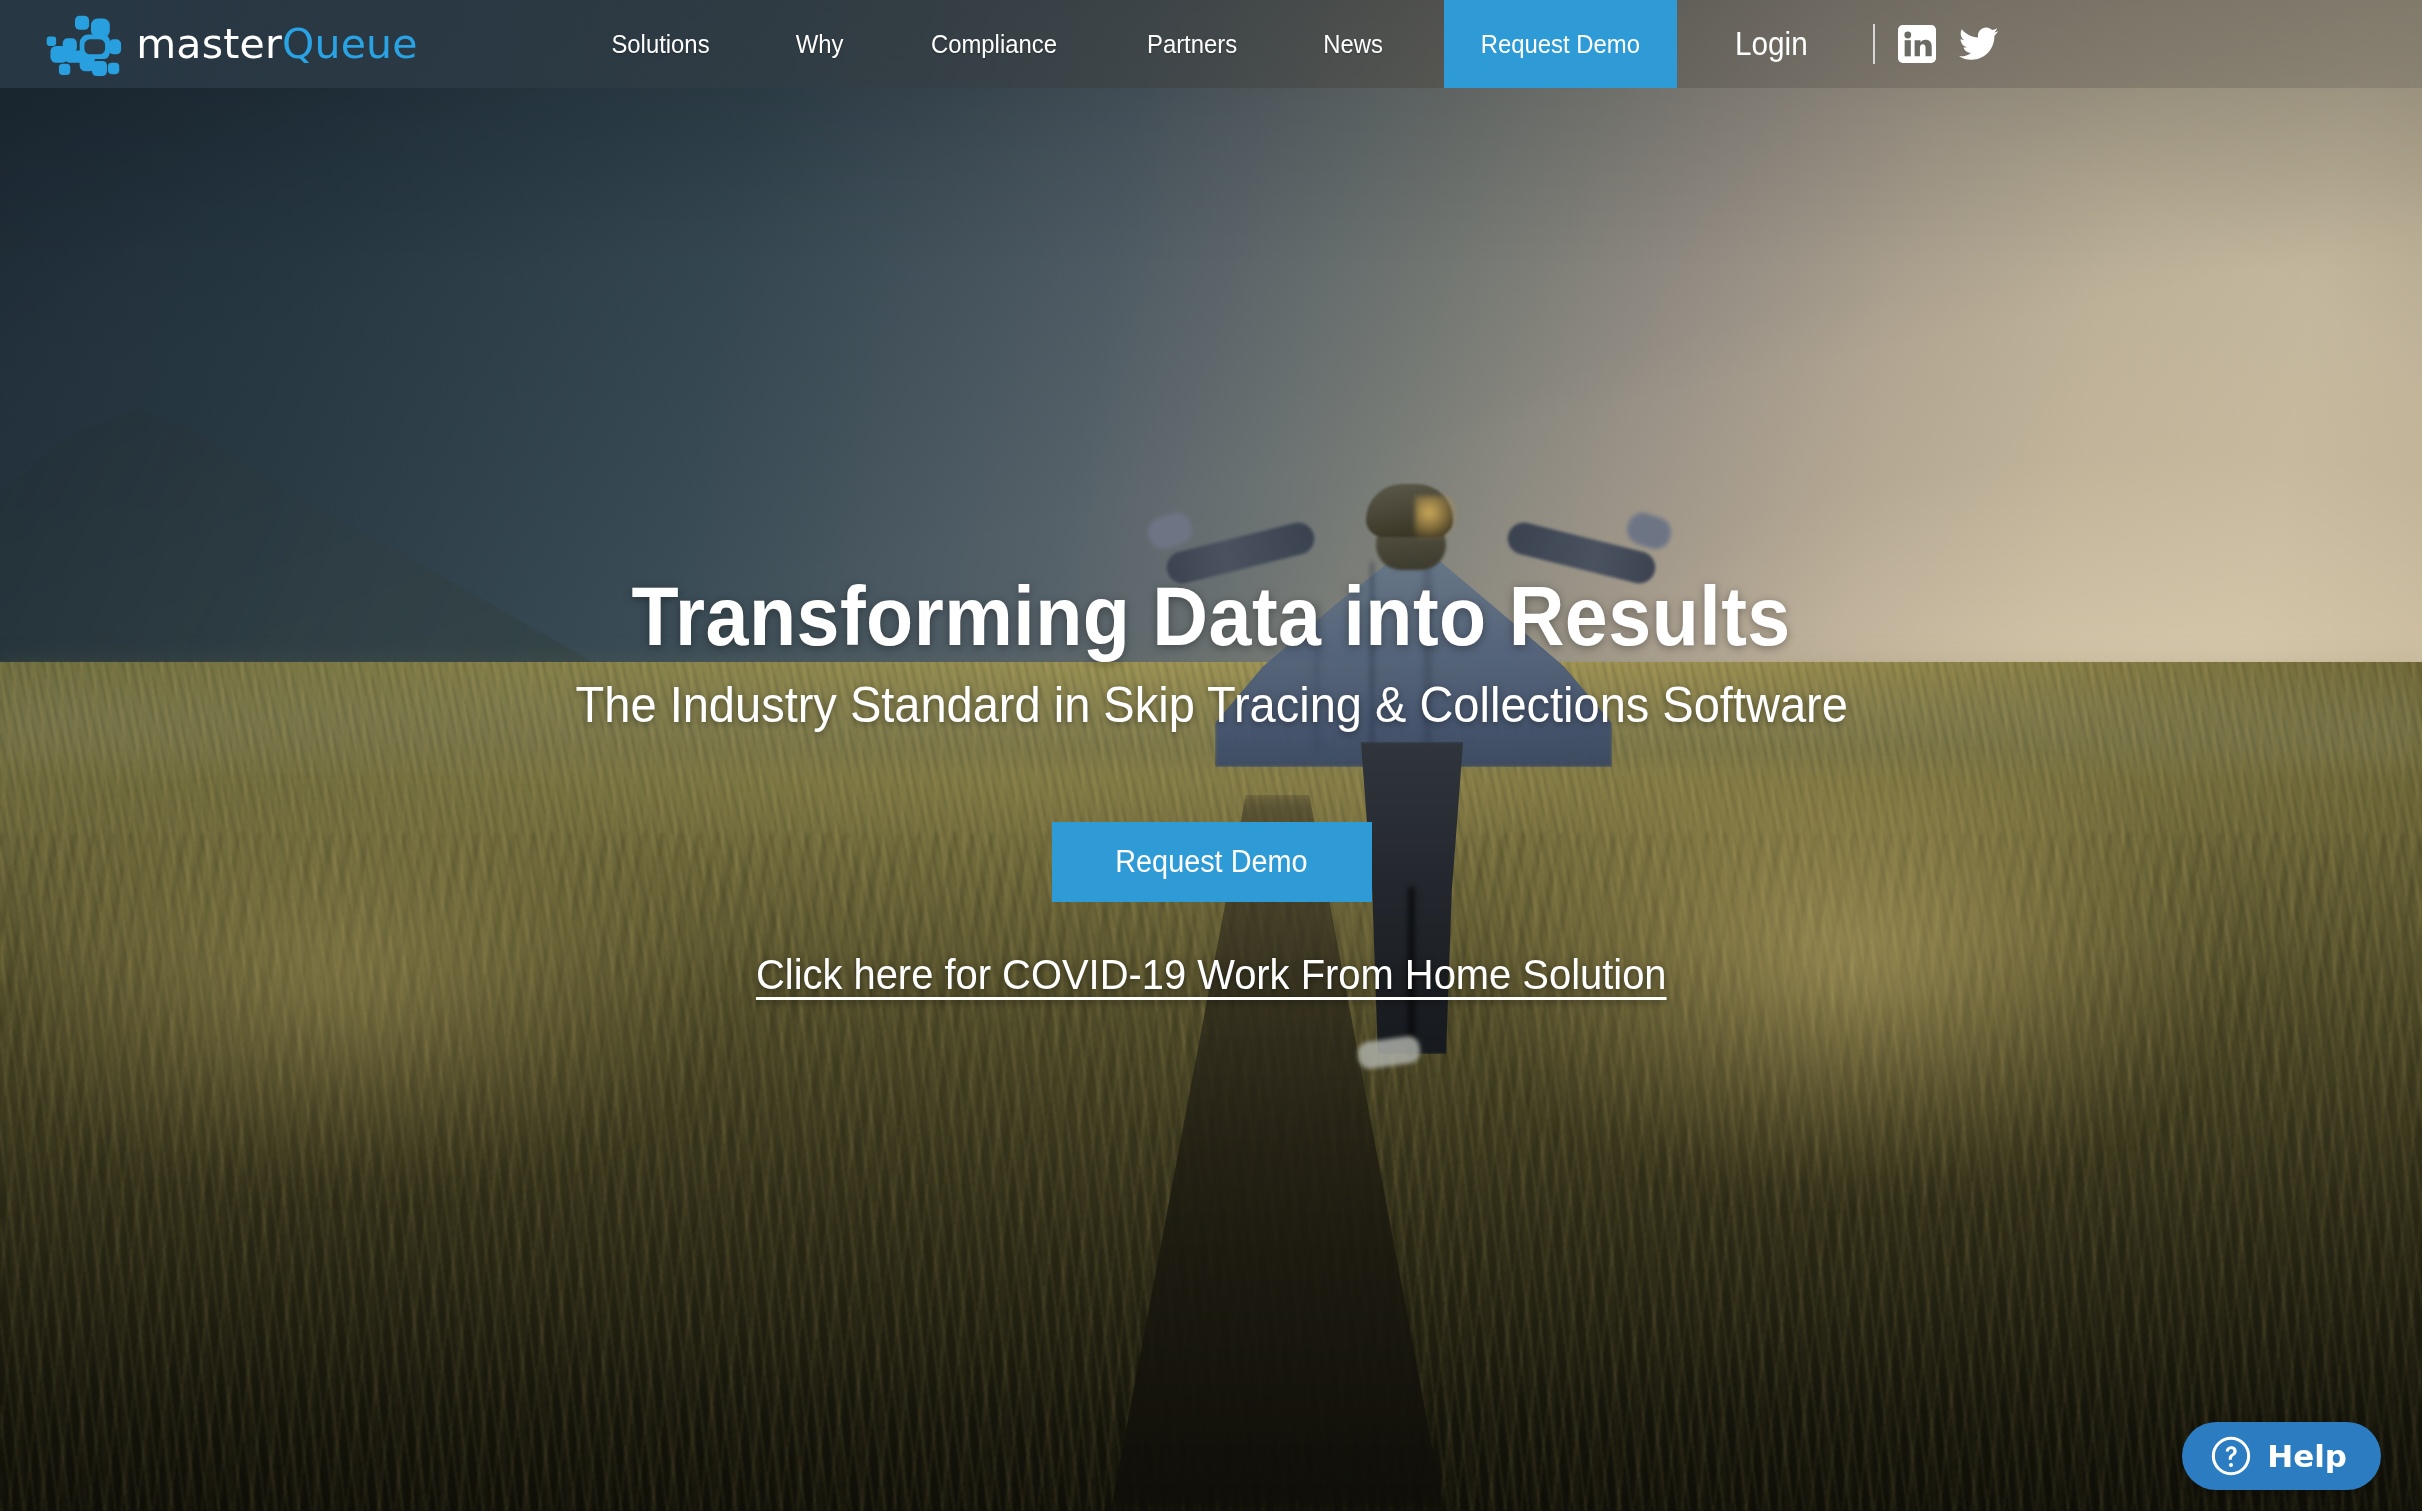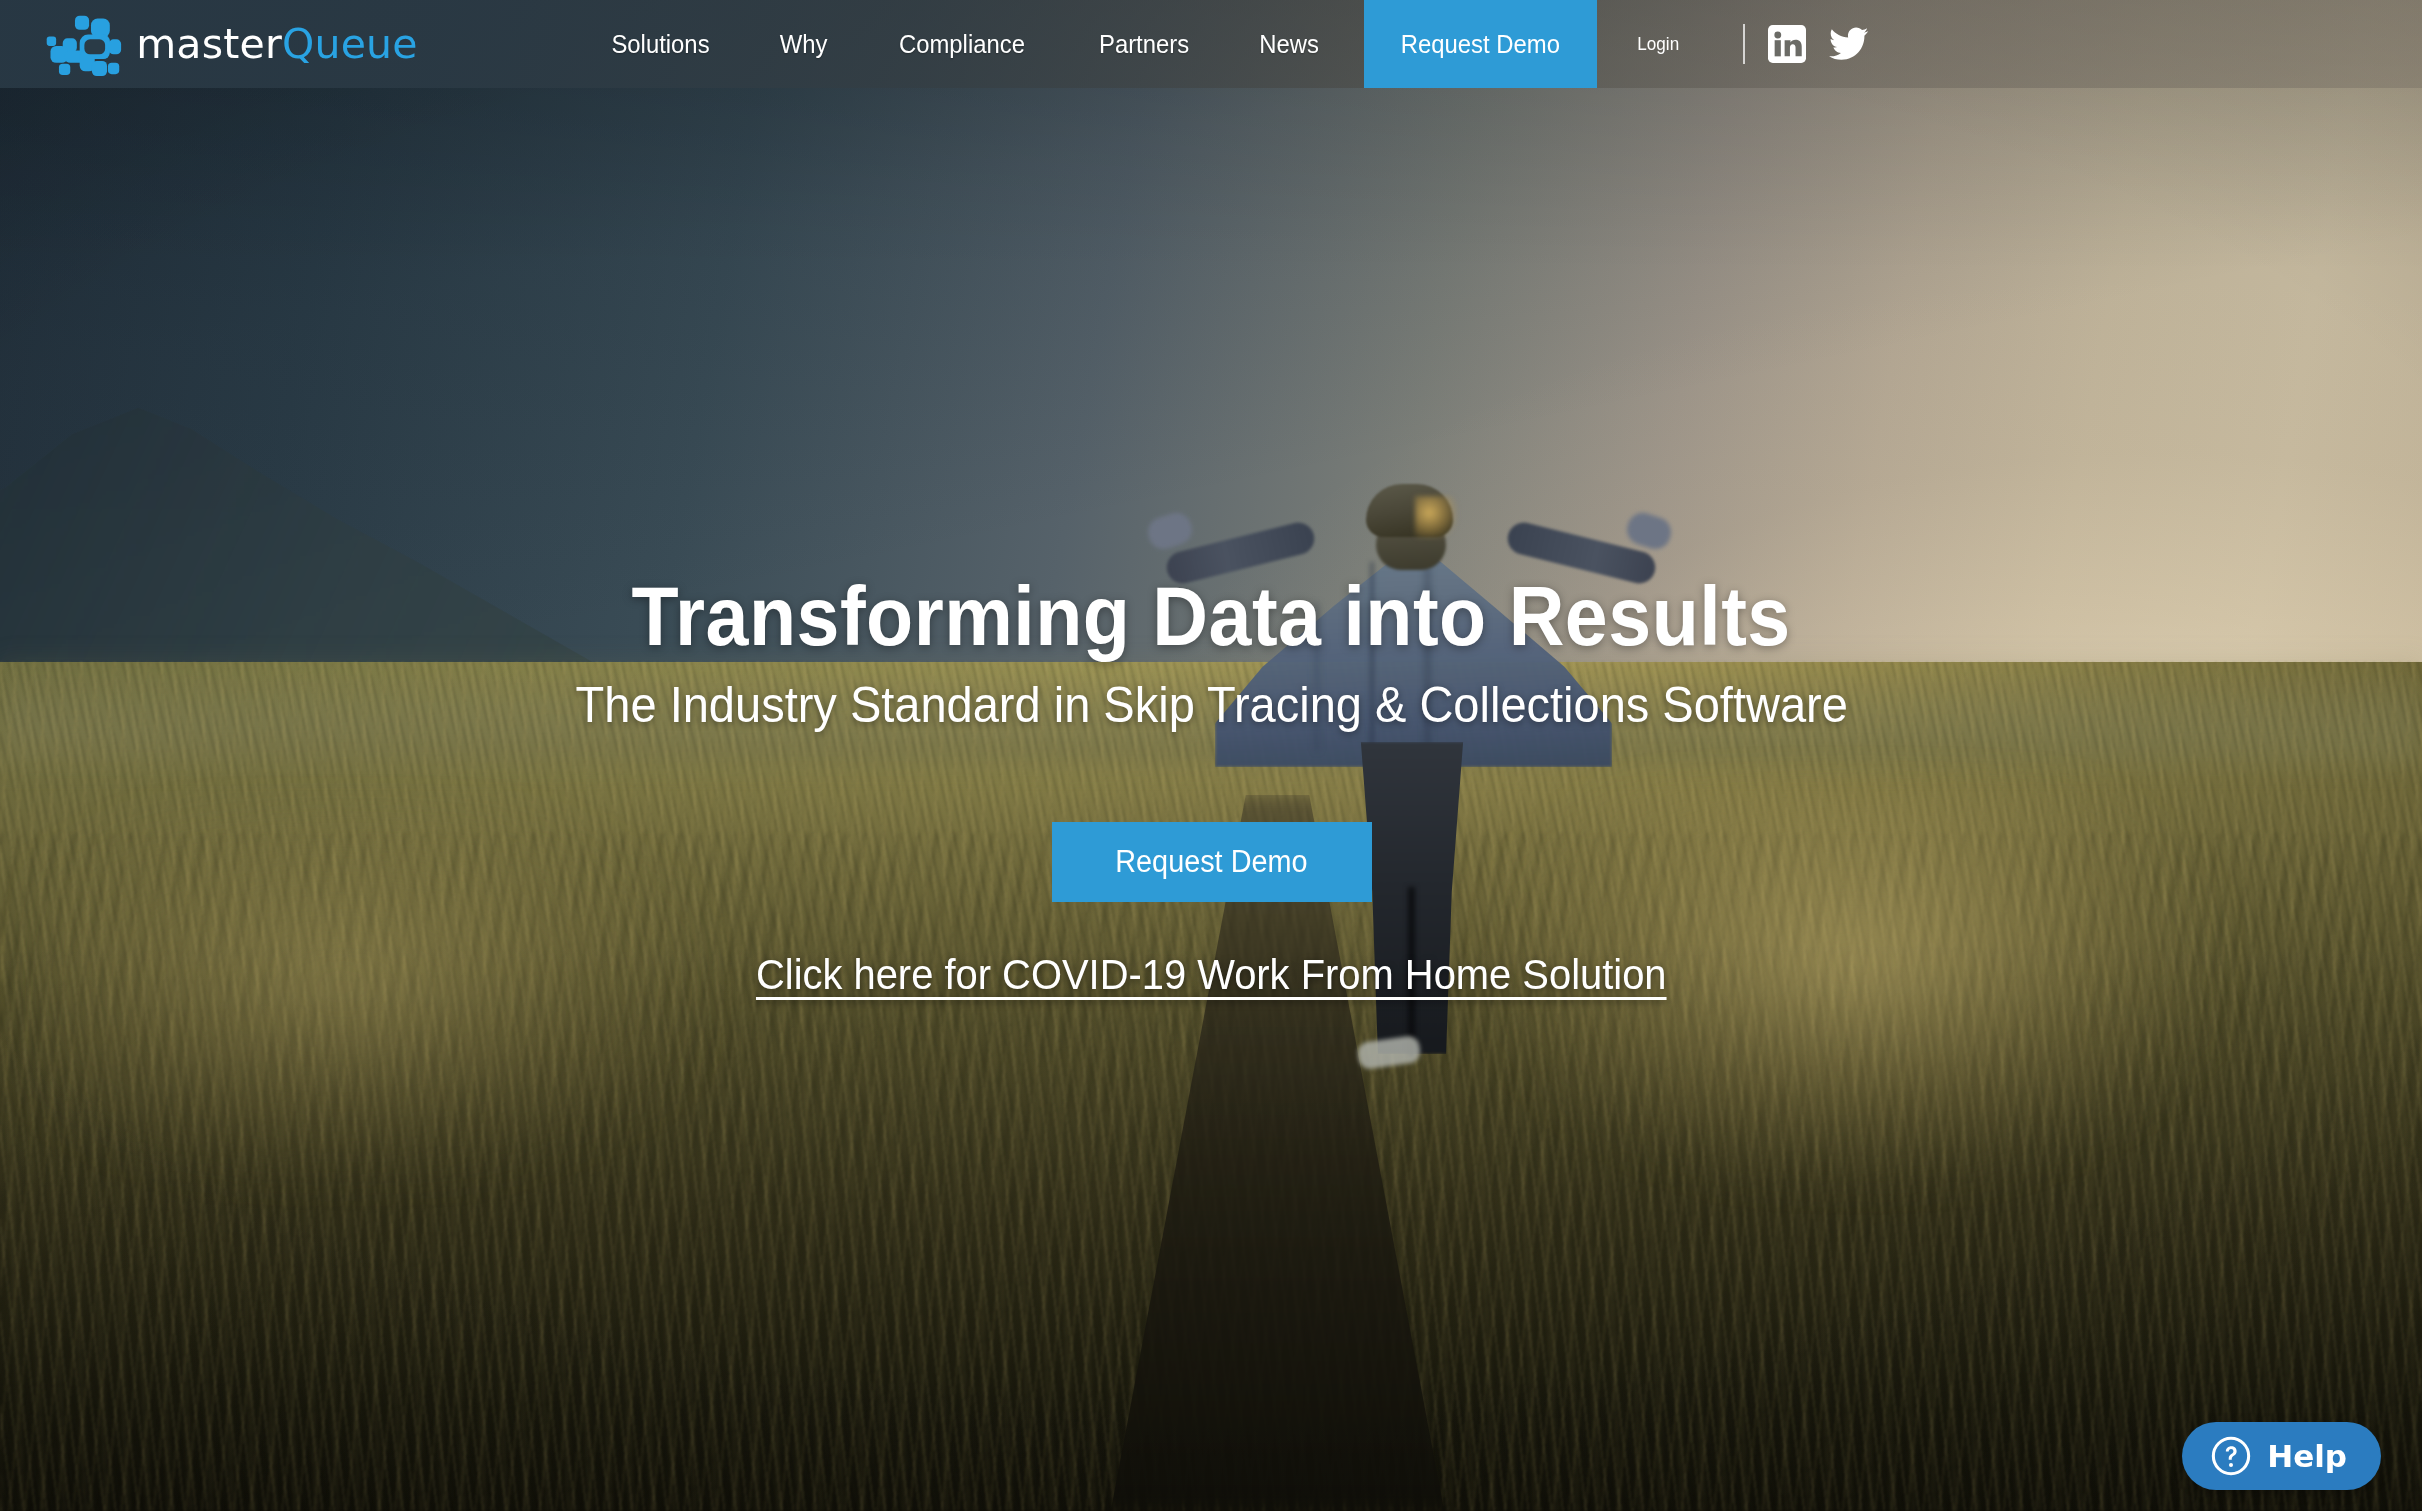--- a/index.html
+++ b/index.html
@@ -280,20 +280,21 @@
     font-size:41px; letter-spacing:0.2px; white-space:nowrap;
     font-family:"DejaVu Sans", sans-serif; font-weight:400;
   }
   .logo-text .w1 { color:#ffffff; }
   .logo-text .w2 { color:#29a3e3; }
 
   
   .nav {
     display:flex; align-items:flex-start; height:88px;
     margin-left:157px;
+    gap:16px;
   }
   .nav-item {
     color:#ffffff; text-decoration:none;
     font-family:"Liberation Sans Narrow","Liberation Sans", sans-serif;
     font-size:26.5px; font-weight:400;
     padding:0 31px; line-height:88px;
     white-space:nowrap;
     transform:scaleX(0.9); transform-origin:center;
     text-shadow:0 0.9px 1.9px rgba(0,0,0,0.3);
   }
@@ -303,21 +304,21 @@
     font-family:"Liberation Sans Narrow","Liberation Sans", sans-serif;
     font-size:26.5px; font-weight:400;
     height:88px; line-height:88px;
     padding:0 28px; white-space:nowrap;
     margin-left:11.4px;
   }
   .nav-cta span { display:inline-block; transform:scaleX(0.9); }
   .nav-login {
     color:#ffffff; text-decoration:none;
     font-family:"Liberation Sans Narrow","Liberation Sans", sans-serif;
-    font-size:19px; line-height:88px; white-space:nowrap;
+    font-size:33px; line-height:88px; white-space:nowrap;
     padding:0 38px;
   }
   .nav-login span { display:inline-block; transform:scaleX(0.9); }
   .nav-sep {
     width:1.9px; height:40px; background:rgba(255,255,255,0.72);
     margin:0 23px;
   }
   .social {
     display:flex; align-items:center; gap:23px; margin-right:45px;
   }

